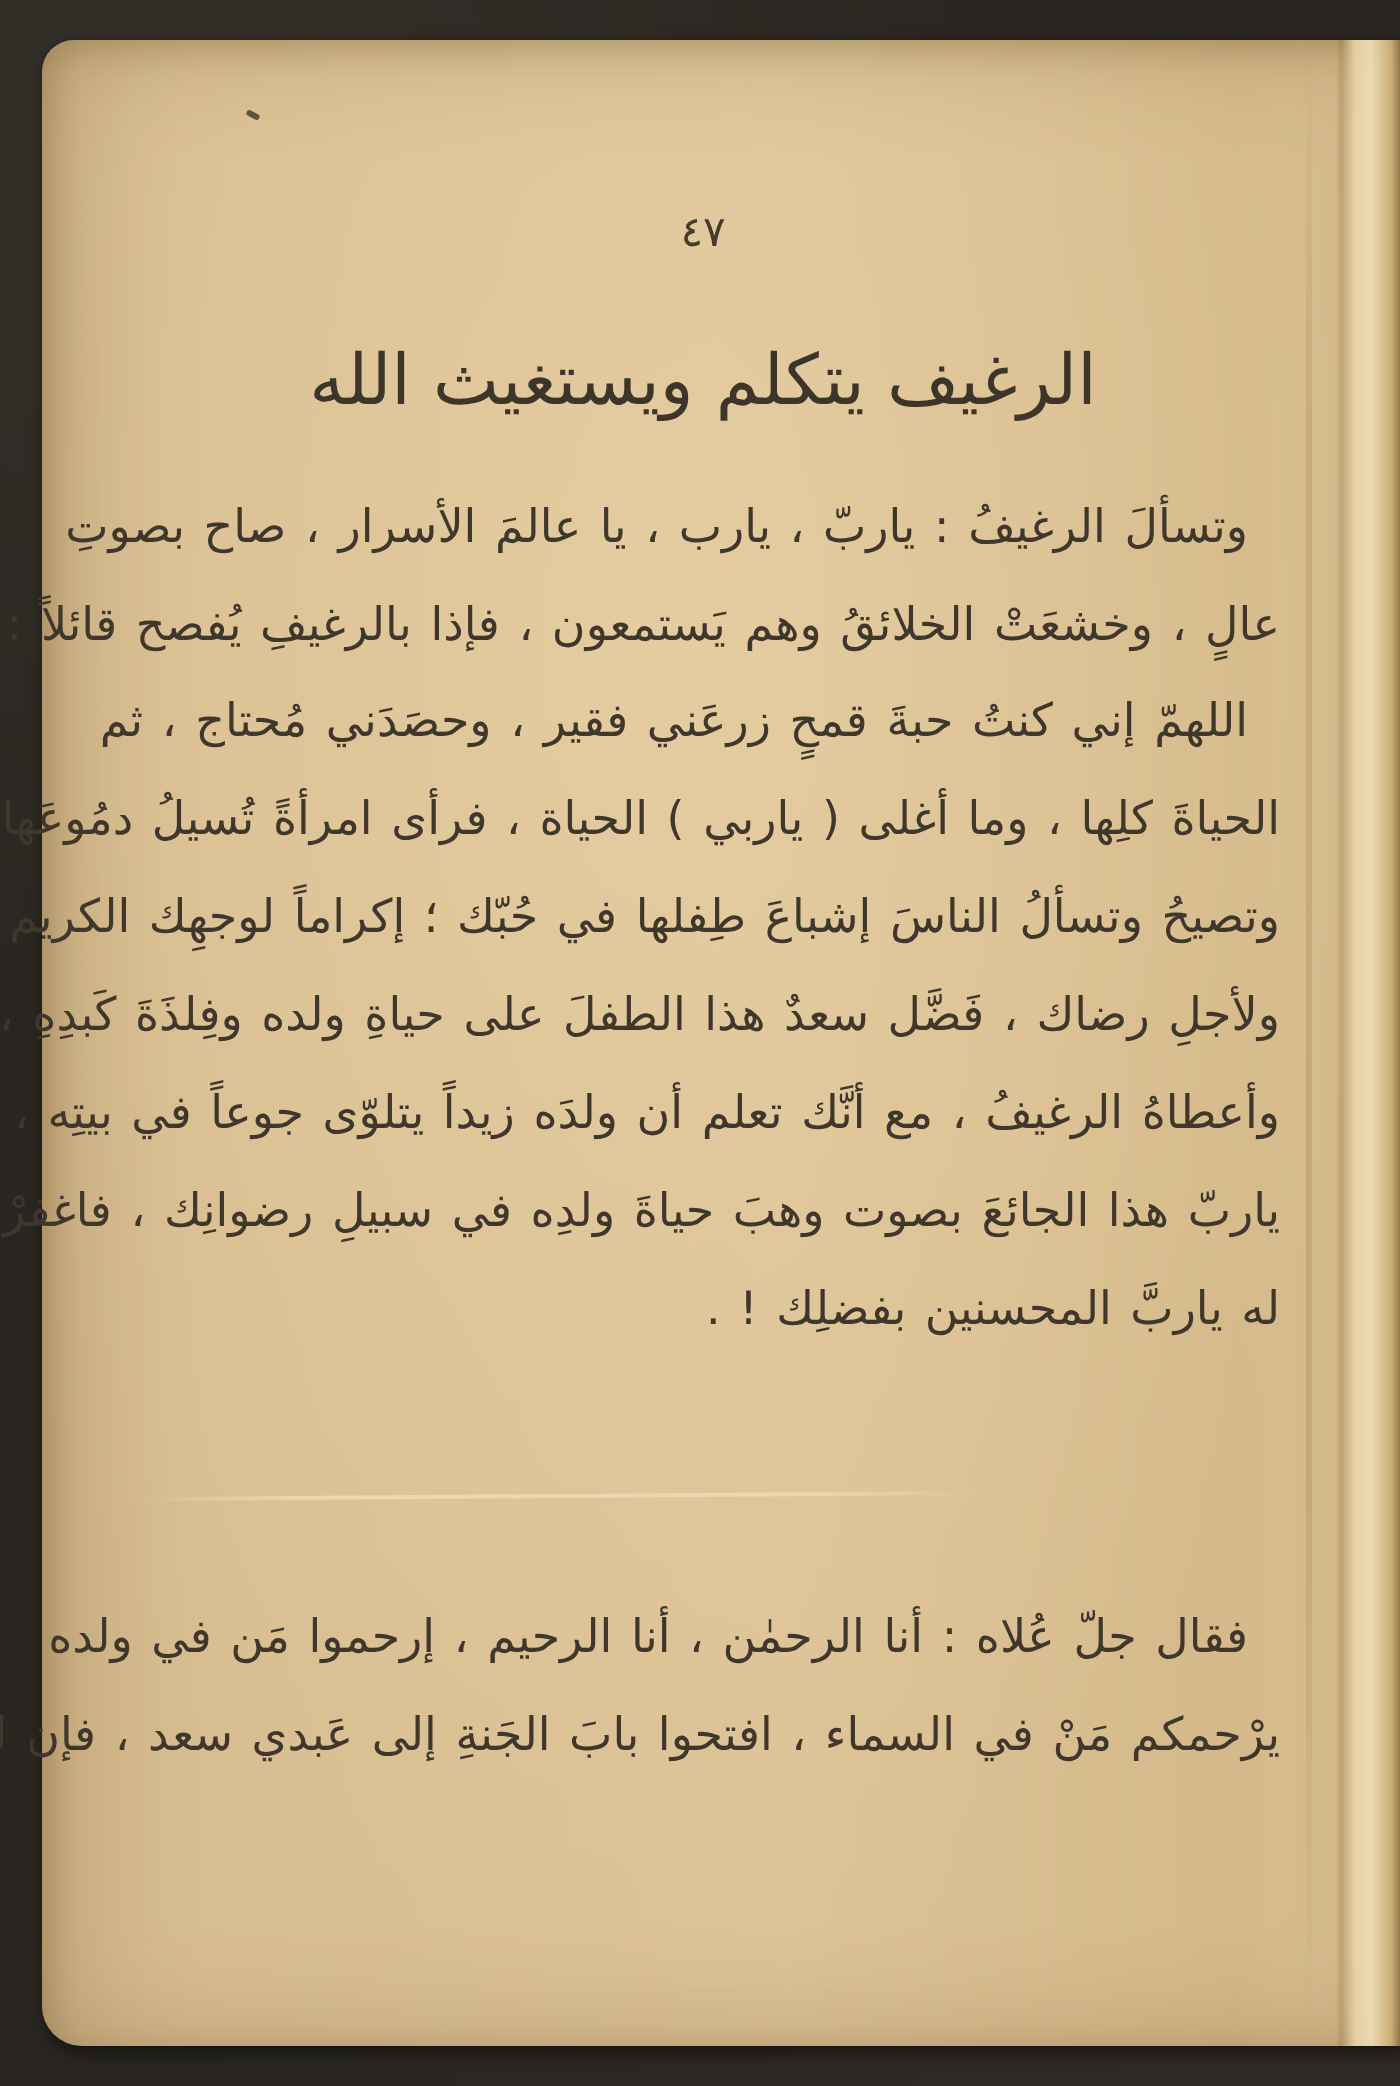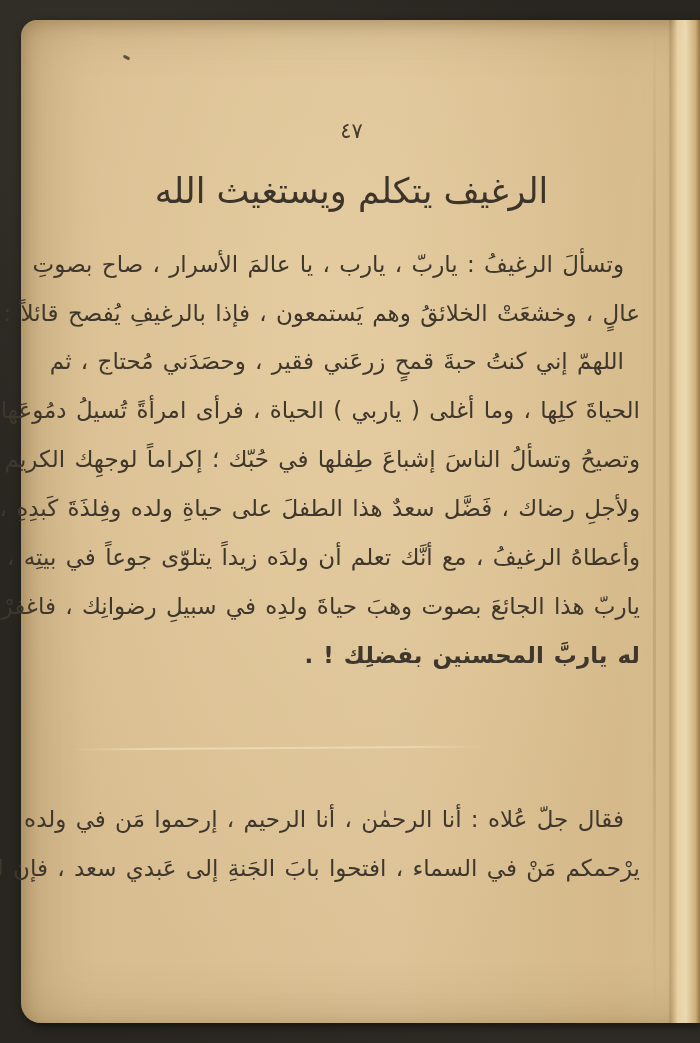--- a/index.html
+++ b/index.html
@@ -97,21 +97,20 @@
   }
   .page-number {
     position: absolute;
     top: 84px;
     left: 0;
     width: 100%;
     text-align: center;
     font-size: 21px;
     letter-spacing: 1px;
     color: #453c2f;
-    margin-top: 15px;
   }
   .chapter-title {
     position: absolute;
     top: 128px;
     left: 0;
     width: 100%;
     text-align: center;
     font-size: 35px;
     font-weight: 400;
     color: #3d352a;
@@ -132,21 +131,20 @@
     text-align: justify;
     text-align-last: justify;
     word-spacing: 2px;
   }
   .text-line.first {
     text-indent: 16px;
   }
   .text-line.last {
     text-align: right;
     text-align-last: right;
-    font-weight: bold;
   }
 </style>
 </head>
 <body>
 
 <div class="scan-backdrop"></div>
 
 <div class="book-page">
   <div class="page-gutter-crease"></div>
   <div class="page-right-edge"></div>

